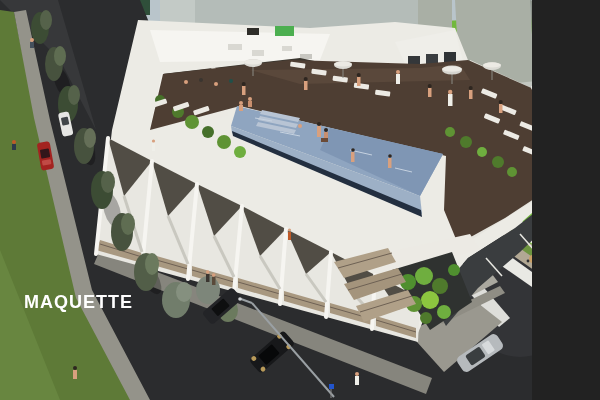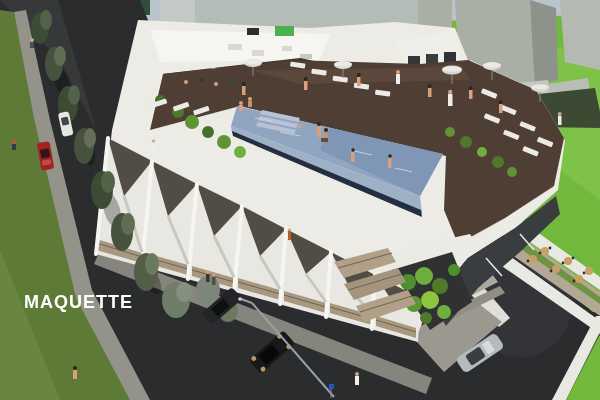--- a/index.html
+++ b/index.html
@@ -1,16 +1,16 @@
 <!DOCTYPE html>
 <html><head>
 <meta charset="utf-8">
 <style>
   html,body{margin:0;padding:0;background:#222;}
-  .stage{width:600px;height:400px;position:relative;overflow:hidden;font-family:"Liberation Sans",sans-serif;}
+  .stage{width:532px;height:400px;position:relative;overflow:hidden;font-family:"Liberation Sans",sans-serif;}
   .stage svg{display:block;}
   text.watermark{font-family:"Liberation Sans","DejaVu Sans",sans-serif;font-weight:bold;font-size:18px;letter-spacing:1px;}
 </style>
 </head>
 <body>
 
 <div class="stage">
 <svg width="600" height="400" viewBox="0 0 600 400" xmlns="http://www.w3.org/2000/svg">
 
   <g>

